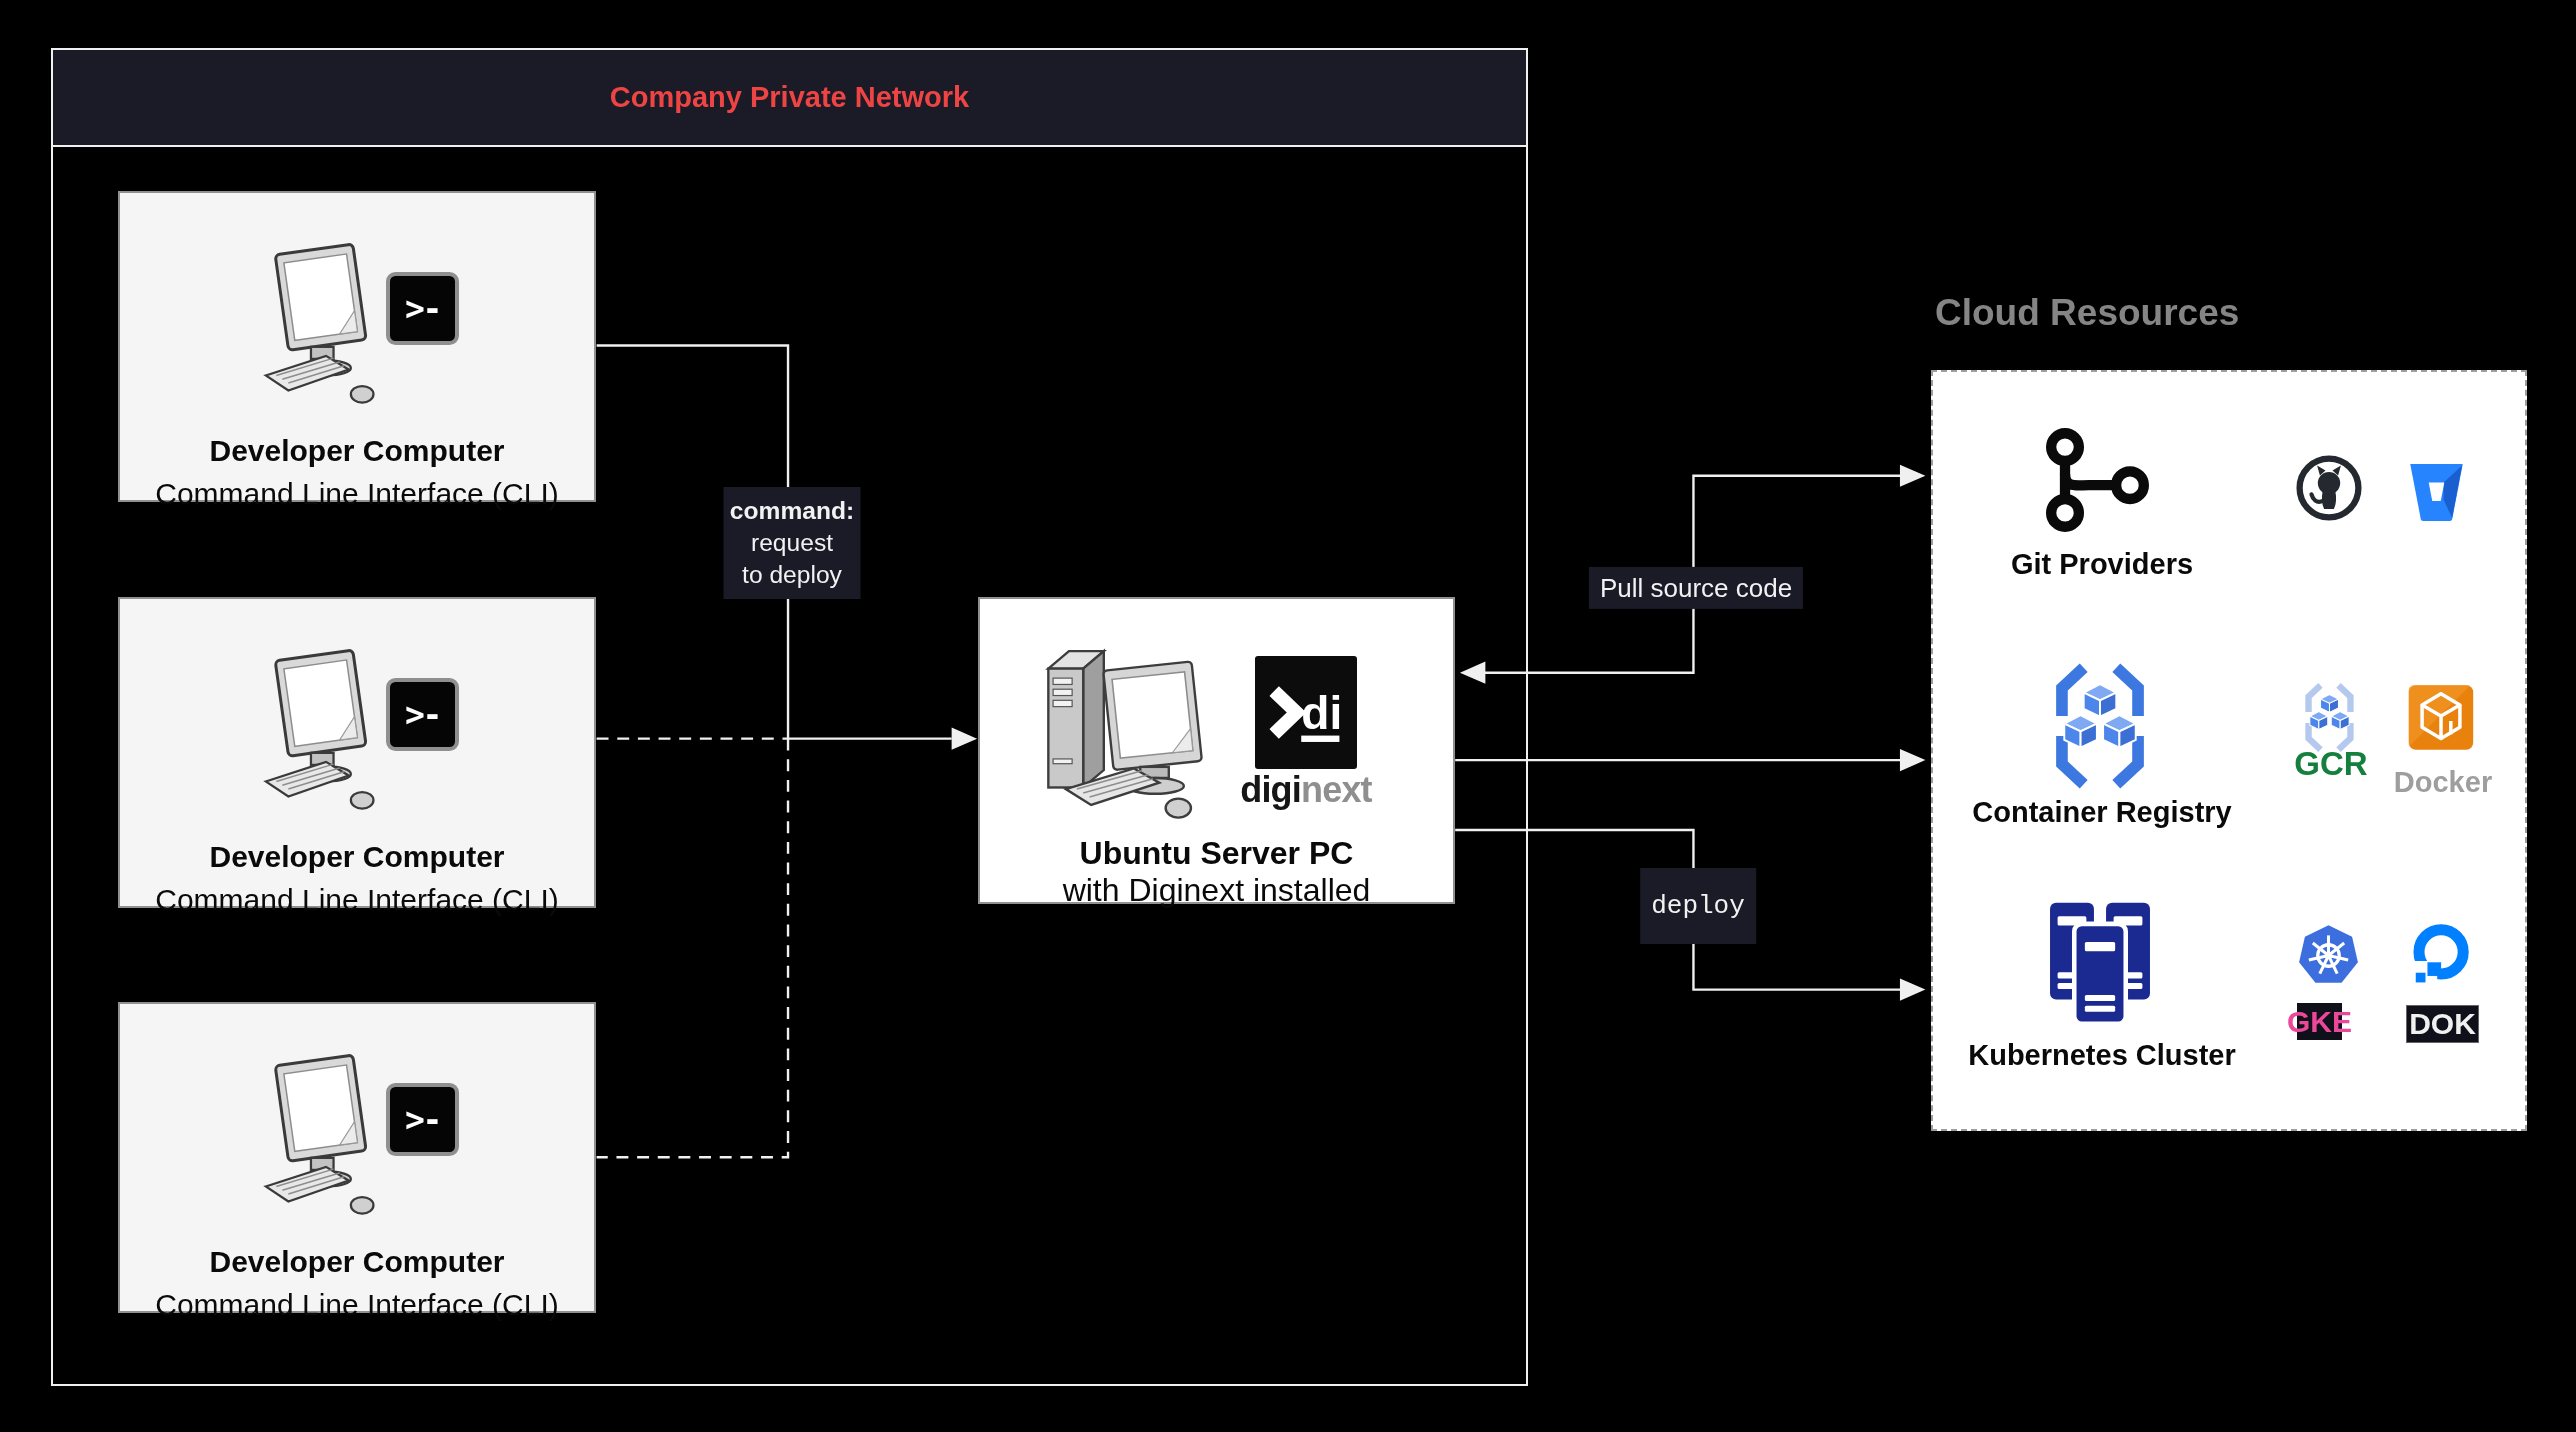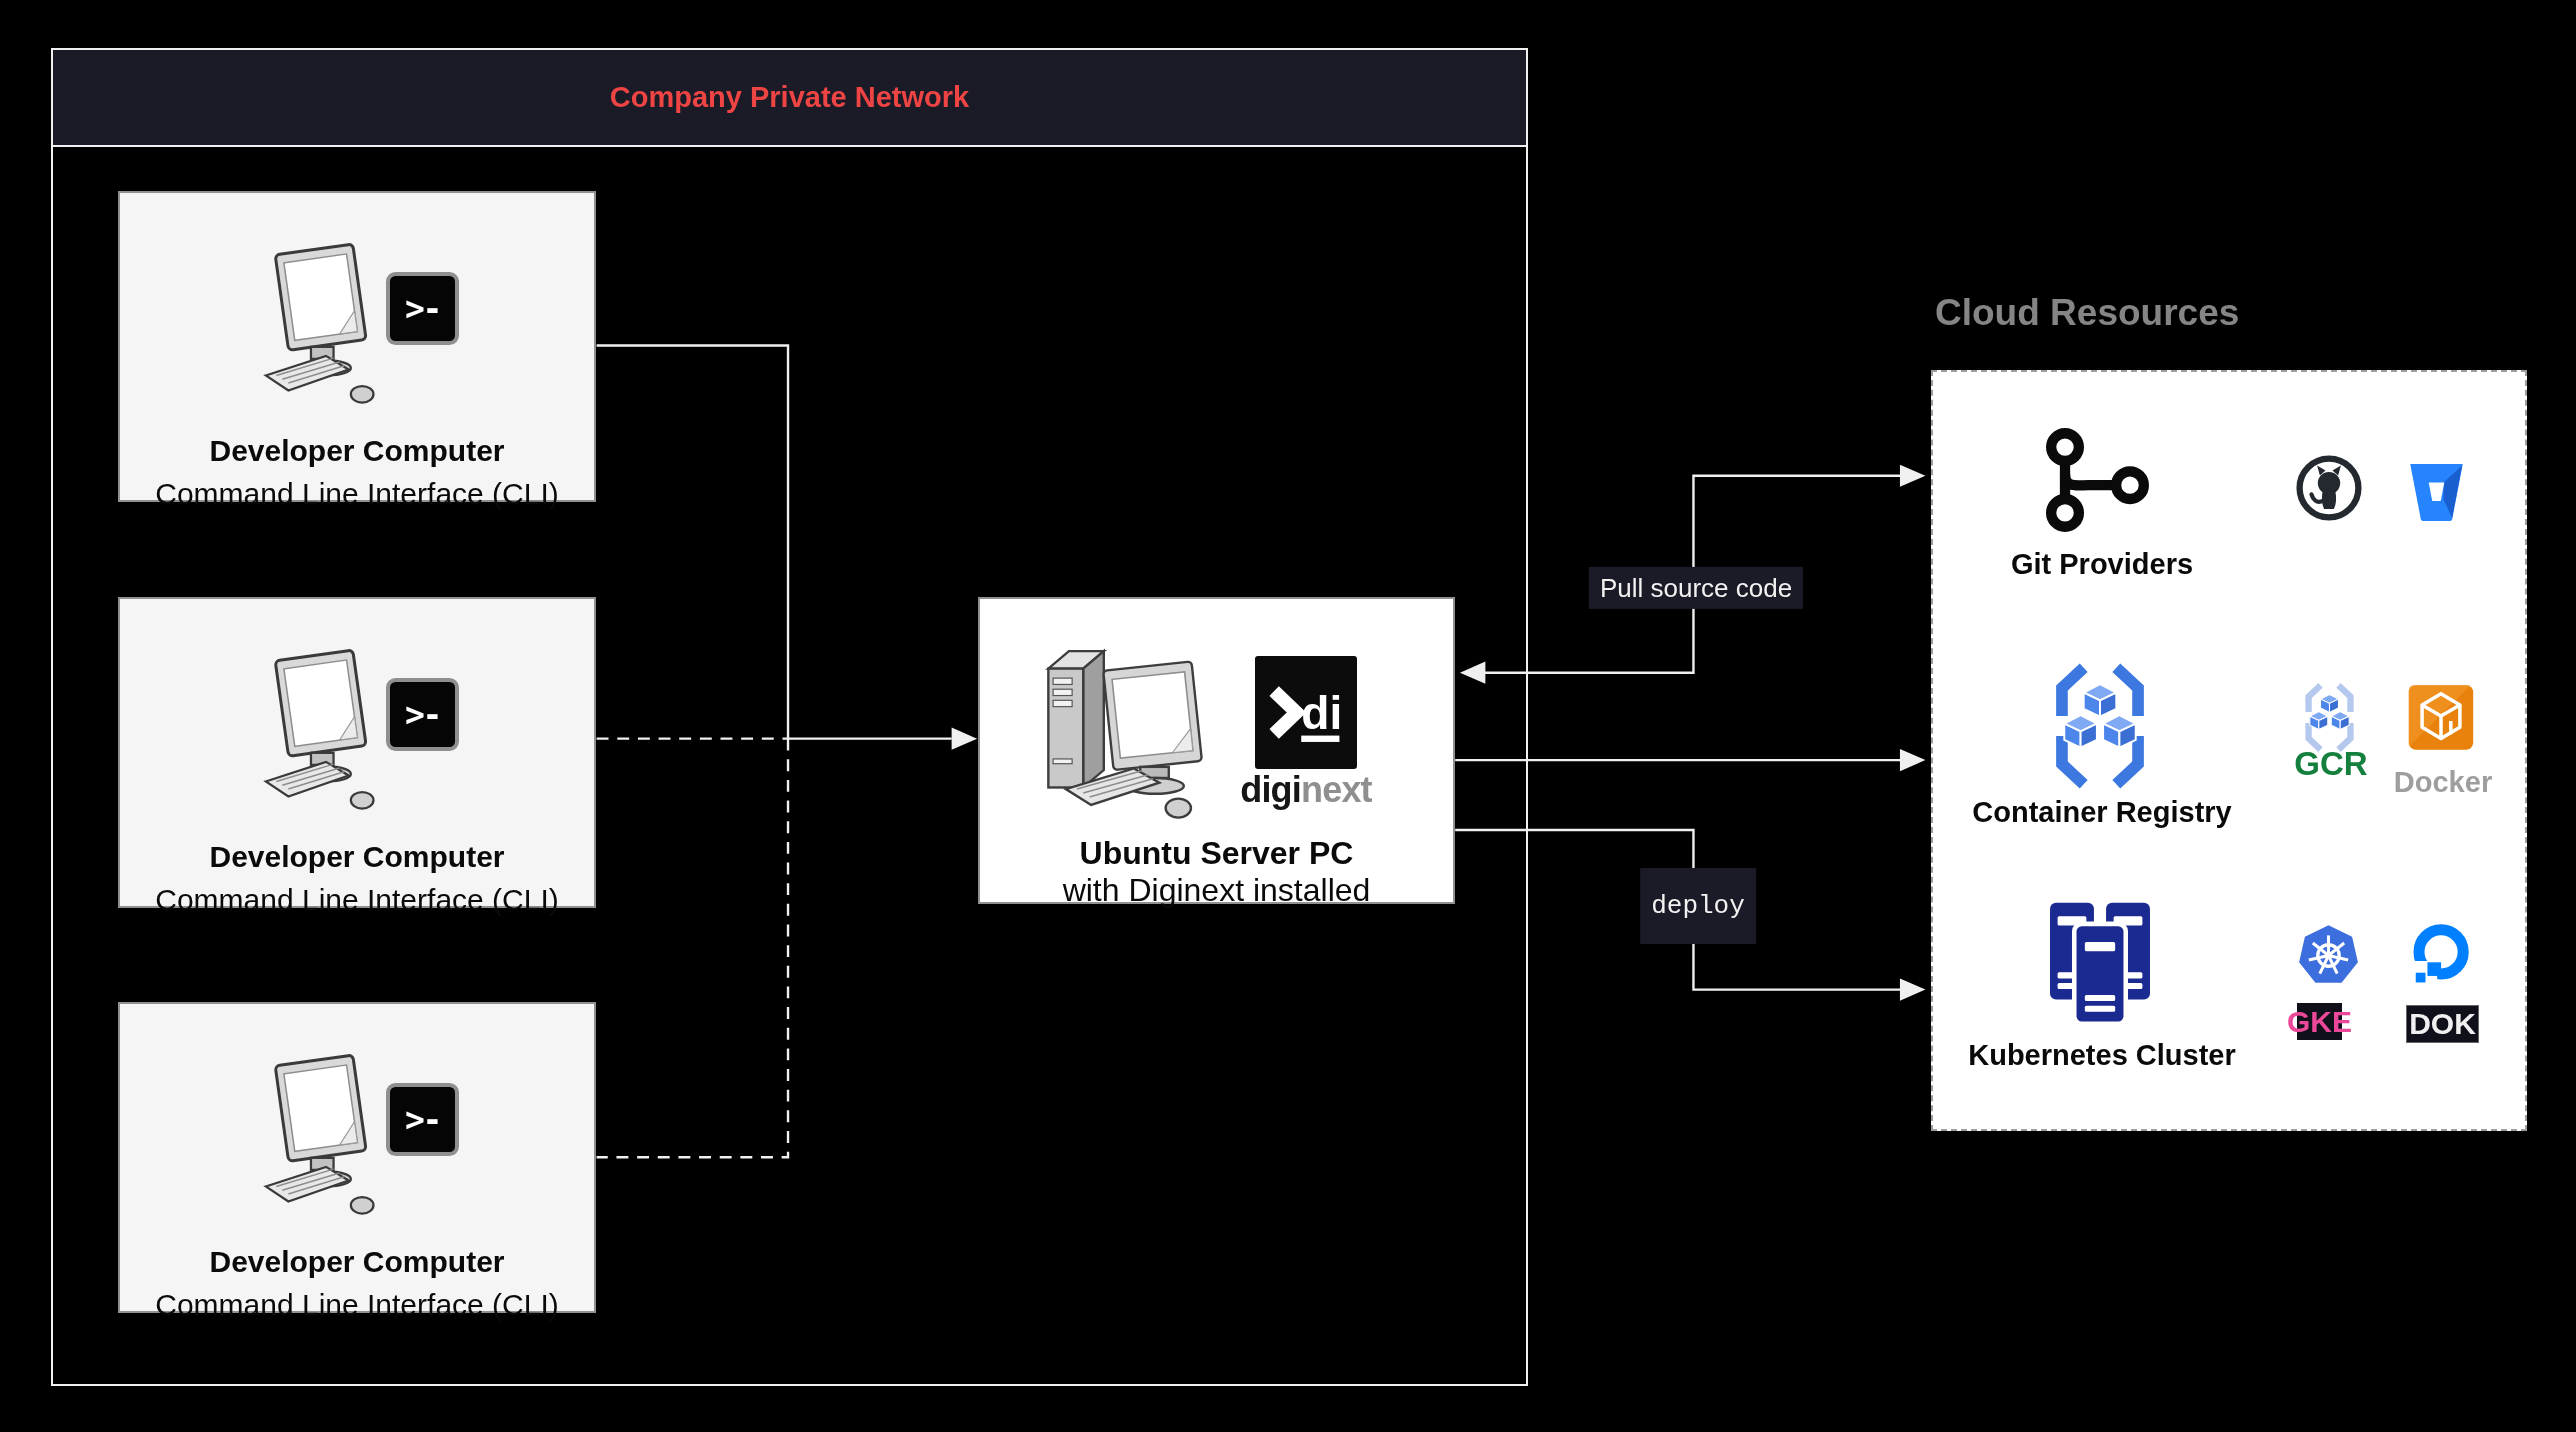--- a/index.html
+++ b/index.html
@@ -199,20 +199,25 @@
     </g>
     <g fill="#f0f0f0">
       <polygon points="1230,930 1198,916 1198,944"></polygon>
       <polygon points="1838,847 1870,833 1870,861"></polygon>
       <polygon points="2424,599 2392,585 2392,613"></polygon>
       <polygon points="2424,957 2392,943 2392,971"></polygon>
       <polygon points="2424,1246 2392,1232 2392,1260"></polygon>
     </g>
   </svg>
 
+  <div class="edge-label lab-command">
+    <div class="b">command:</div>
+    <div>request</div>
+    <div>to deploy</div>
+  </div>
   <div class="edge-label lab-pull">Pull source code</div>
   <div class="edge-label lab-deploy">deploy</div>
 
   <div class="cloud-title">Cloud Resources</div>
   <div class="cloud-box">
 
     <svg class="git-icon" viewBox="0 0 130 131">
       <g stroke="#0a0a0a" stroke-width="13" fill="none">
         <line x1="24" y1="41" x2="24" y2="94"></line>
         <path d="M24 58 C24 76 38 72 54 72 L88 72"></path>

